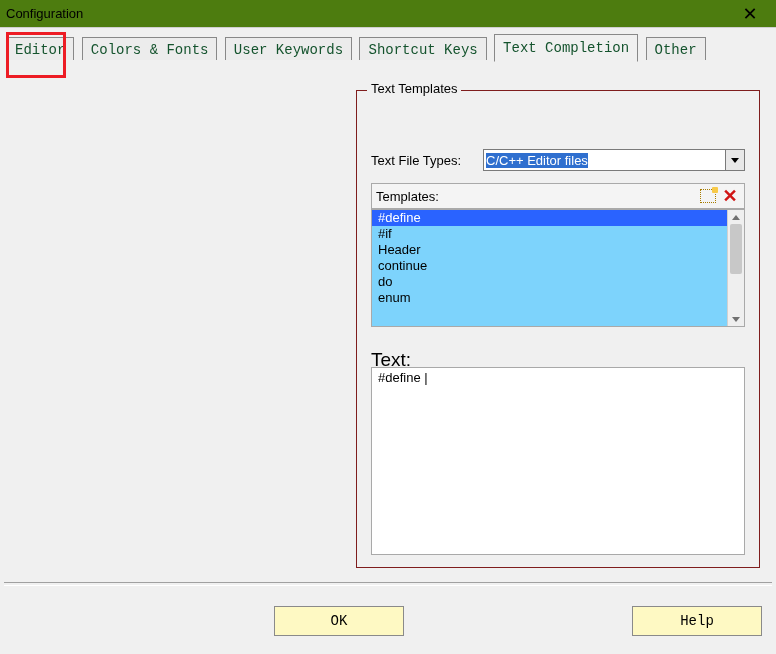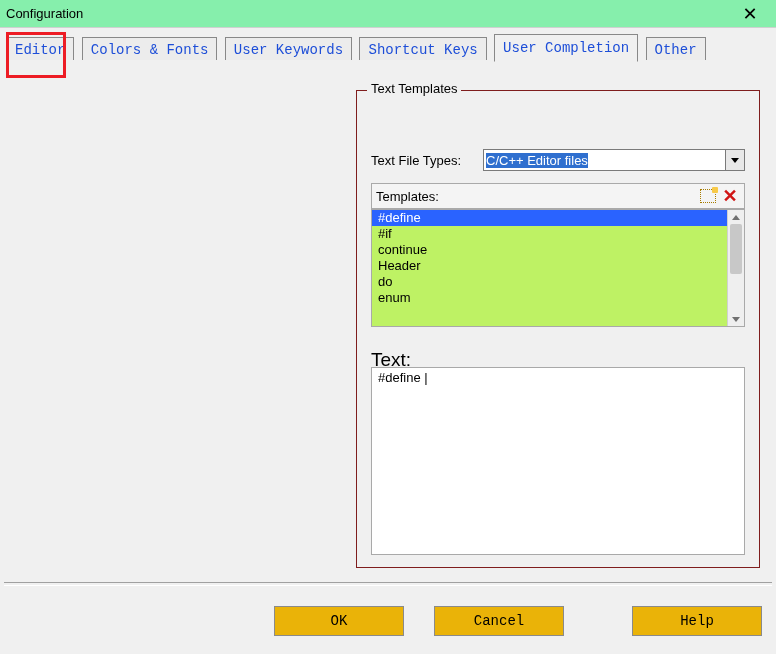--- a/index.html
+++ b/index.html
@@ -14,21 +14,21 @@
     position:relative;
     overflow:hidden;
   }
   
   .titlebar{
     display:flex;
     align-items:center;
     justify-content:space-between;
     height:28px;
     padding:0 6px 0 6px;
-    background:#86efac;
+    background:#4d7c0f;
     border-bottom:1px solid #d0d0d0;
     box-sizing:border-box;
   }
   .titlebar .title{
     font-family:Arial,Helvetica,sans-serif;
     font-size:13px;
   }
   .titlebar .close{
     font-family:Arial,sans-serif;
     font-size:18px;
@@ -53,21 +53,21 @@
     vertical-align:bottom;
     height:25px;
     line-height:25px;
     padding:0 8px;
     border:1px solid #888;
     border-bottom:none;
     margin-right:-1px;
     background:#ececec;
     position:relative;
     top:1px;
-    color:#1d4ed8;
+    color:#14532d;
   }
   .tab.active{
     background:#f0f0f0;
     border-bottom:1px solid #f0f0f0;
     top:0;
     height:26px;
     line-height:26px;
     z-index:2;
   }
   
@@ -198,21 +198,21 @@
     font-size:18px;
     color:#d01414;
   }
   
   .list{
     position:absolute;
     top:118px;
     left:14px;
     right:14px;
     height:118px;
-    background:#bef264;
+    background:#7dd3fc;
     border:1px solid #a9a9a9;
     box-sizing:border-box;
     overflow:hidden;
     font-size:13px;
   }
   .list .item{
     padding:0 6px;
     height:16px;
     line-height:16px;
     white-space:nowrap;
@@ -291,21 +291,21 @@
     left:0;right:0;bottom:0;
     height:66px;
     display:flex;
     align-items:center;
     padding:0 14px;
   }
   .btnw{
     width:130px;
     height:30px;
     border:1px solid #8a8a8a;
-    background:#eab308;
+    background:#fef9c3;
     display:flex;
     align-items:center;
     justify-content:center;
     font-family:"SimSun","NSimSun","MS Song","Courier New",monospace;
     font-size:14px;
     box-sizing:border-box;
   }
   .spacer{ flex:1; }
 </style>
 </head>
@@ -315,21 +315,21 @@
   <div class="title">Configuration</div>
   <div class="close">✕</div>
 </div>
 
 <div class="tabstrip">
   <span class="red-highlight"></span>
   <span class="tab">Editor</span>
   <span class="tab">Colors &amp; Fonts</span>
   <span class="tab">User Keywords</span>
   <span class="tab">Shortcut Keys</span>
-  <span class="tab active">User Completion</span>
+  <span class="tab active">Text Completion</span>
   <span class="tab">Other</span>
 </div>
 
 <div class="page">
 
   <div class="groupbox">
     <div class="legend">Text Templates</div>
 
     <div class="row types">
       <label>Text File Types:</label>
@@ -349,22 +349,22 @@
         <span class="icon-new"></span>
       </span>
       <span class="icon-btn">
         <span class="icon-del">✕</span>
       </span>
     </div>
 
     <div class="list">
       <div class="item selected">#define</div>
       <div class="item">#if</div>
+      <div class="item">Header</div>
       <div class="item">continue</div>
-      <div class="item">Header</div>
       <div class="item">do</div>
       <div class="item">enum</div>
       <div class="scrollbar">
         <div class="arr">
             <div class="tri-up"></div>
           </div>
         <div class="thumb"></div>
         <div class="arr">
             <div class="tri-dn"></div>
           </div>
@@ -376,16 +376,15 @@
       <span>#define |</span>
     </div>
   </div>
 </div>
 
 <div class="bottom-sep"></div>
 <div class="button-bar">
   <div style="width:260px"></div>
   <div class="btnw">OK</div>
   <div style="width:30px"></div>
-  <div class="btnw">Cancel</div>
   <div class="spacer"></div>
   <div class="btnw">Help</div>
 </div>
 
 </body></html>

